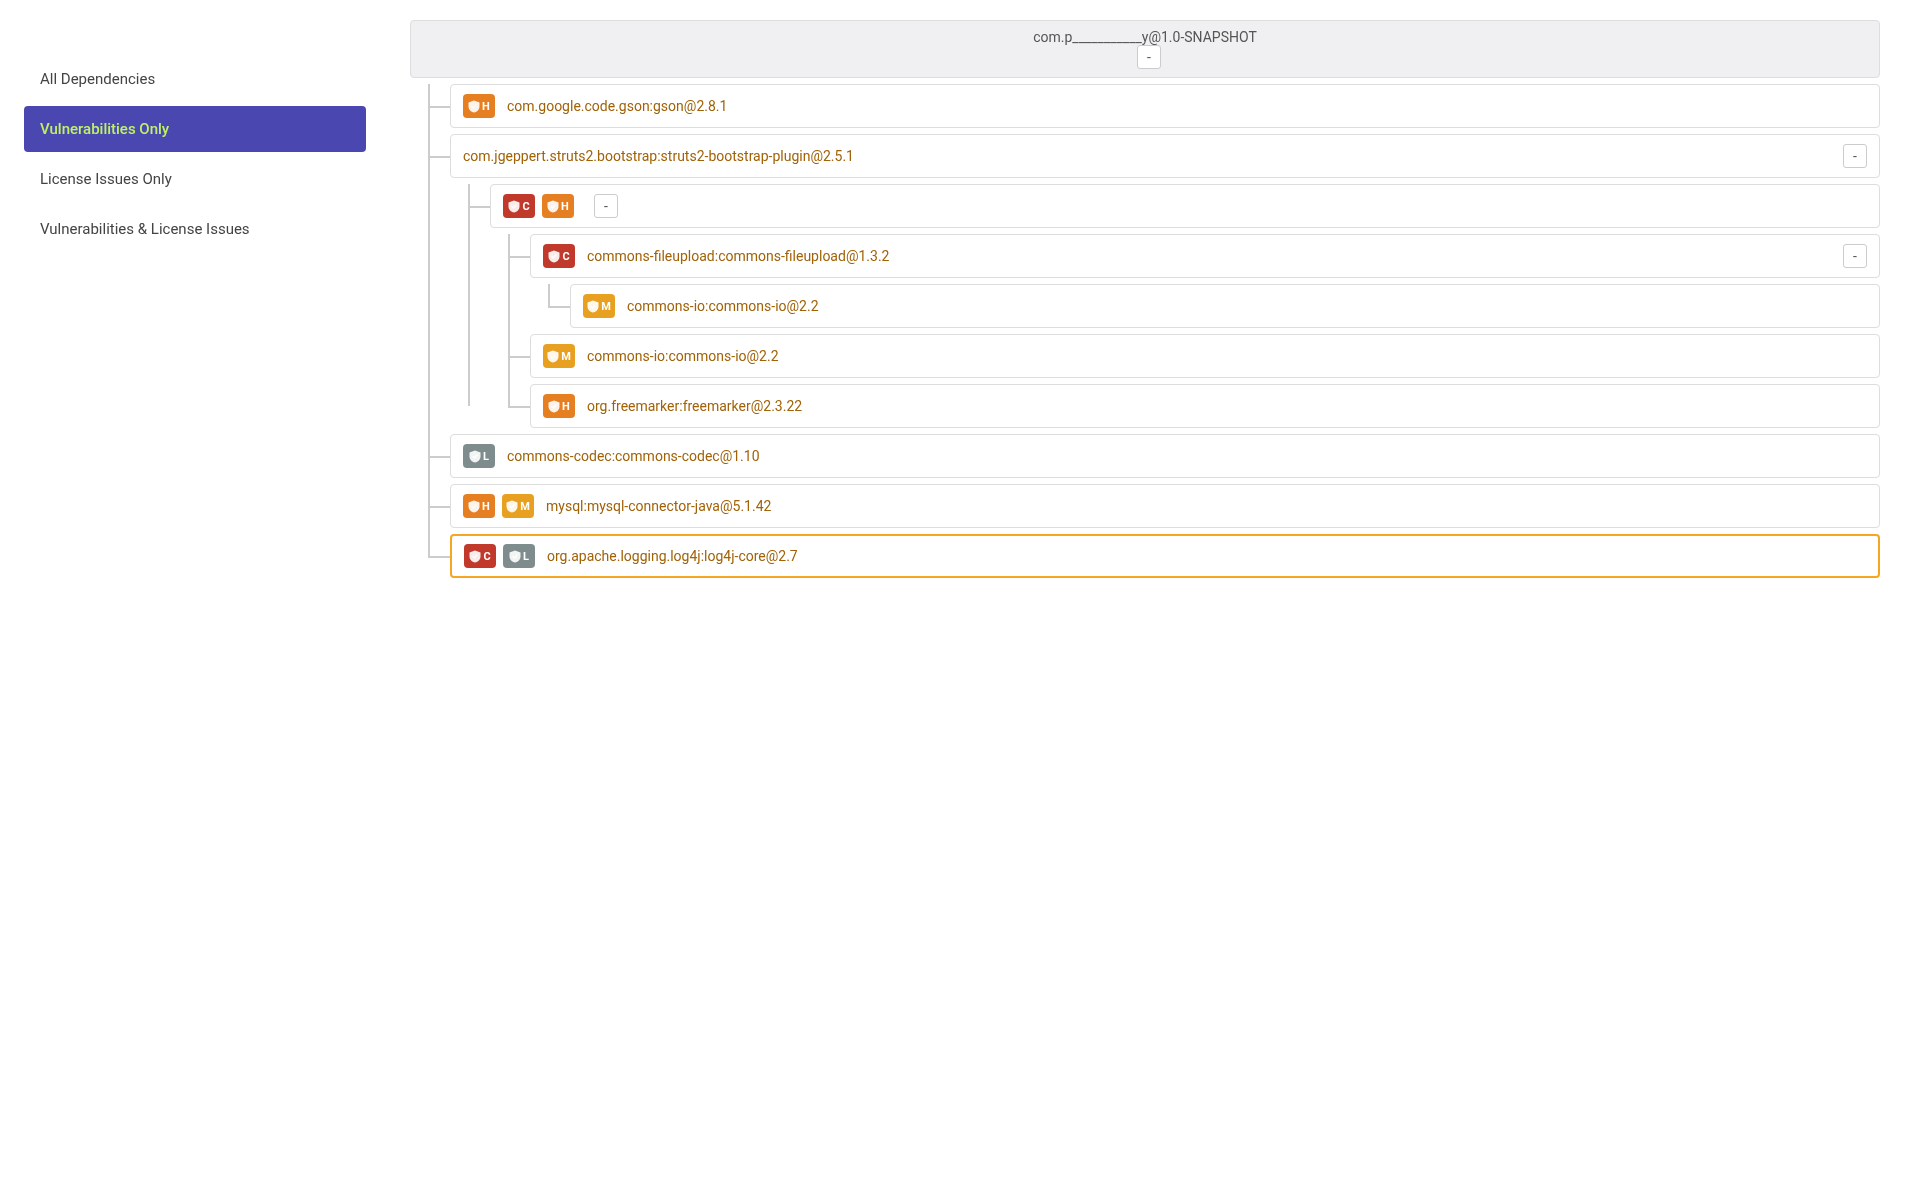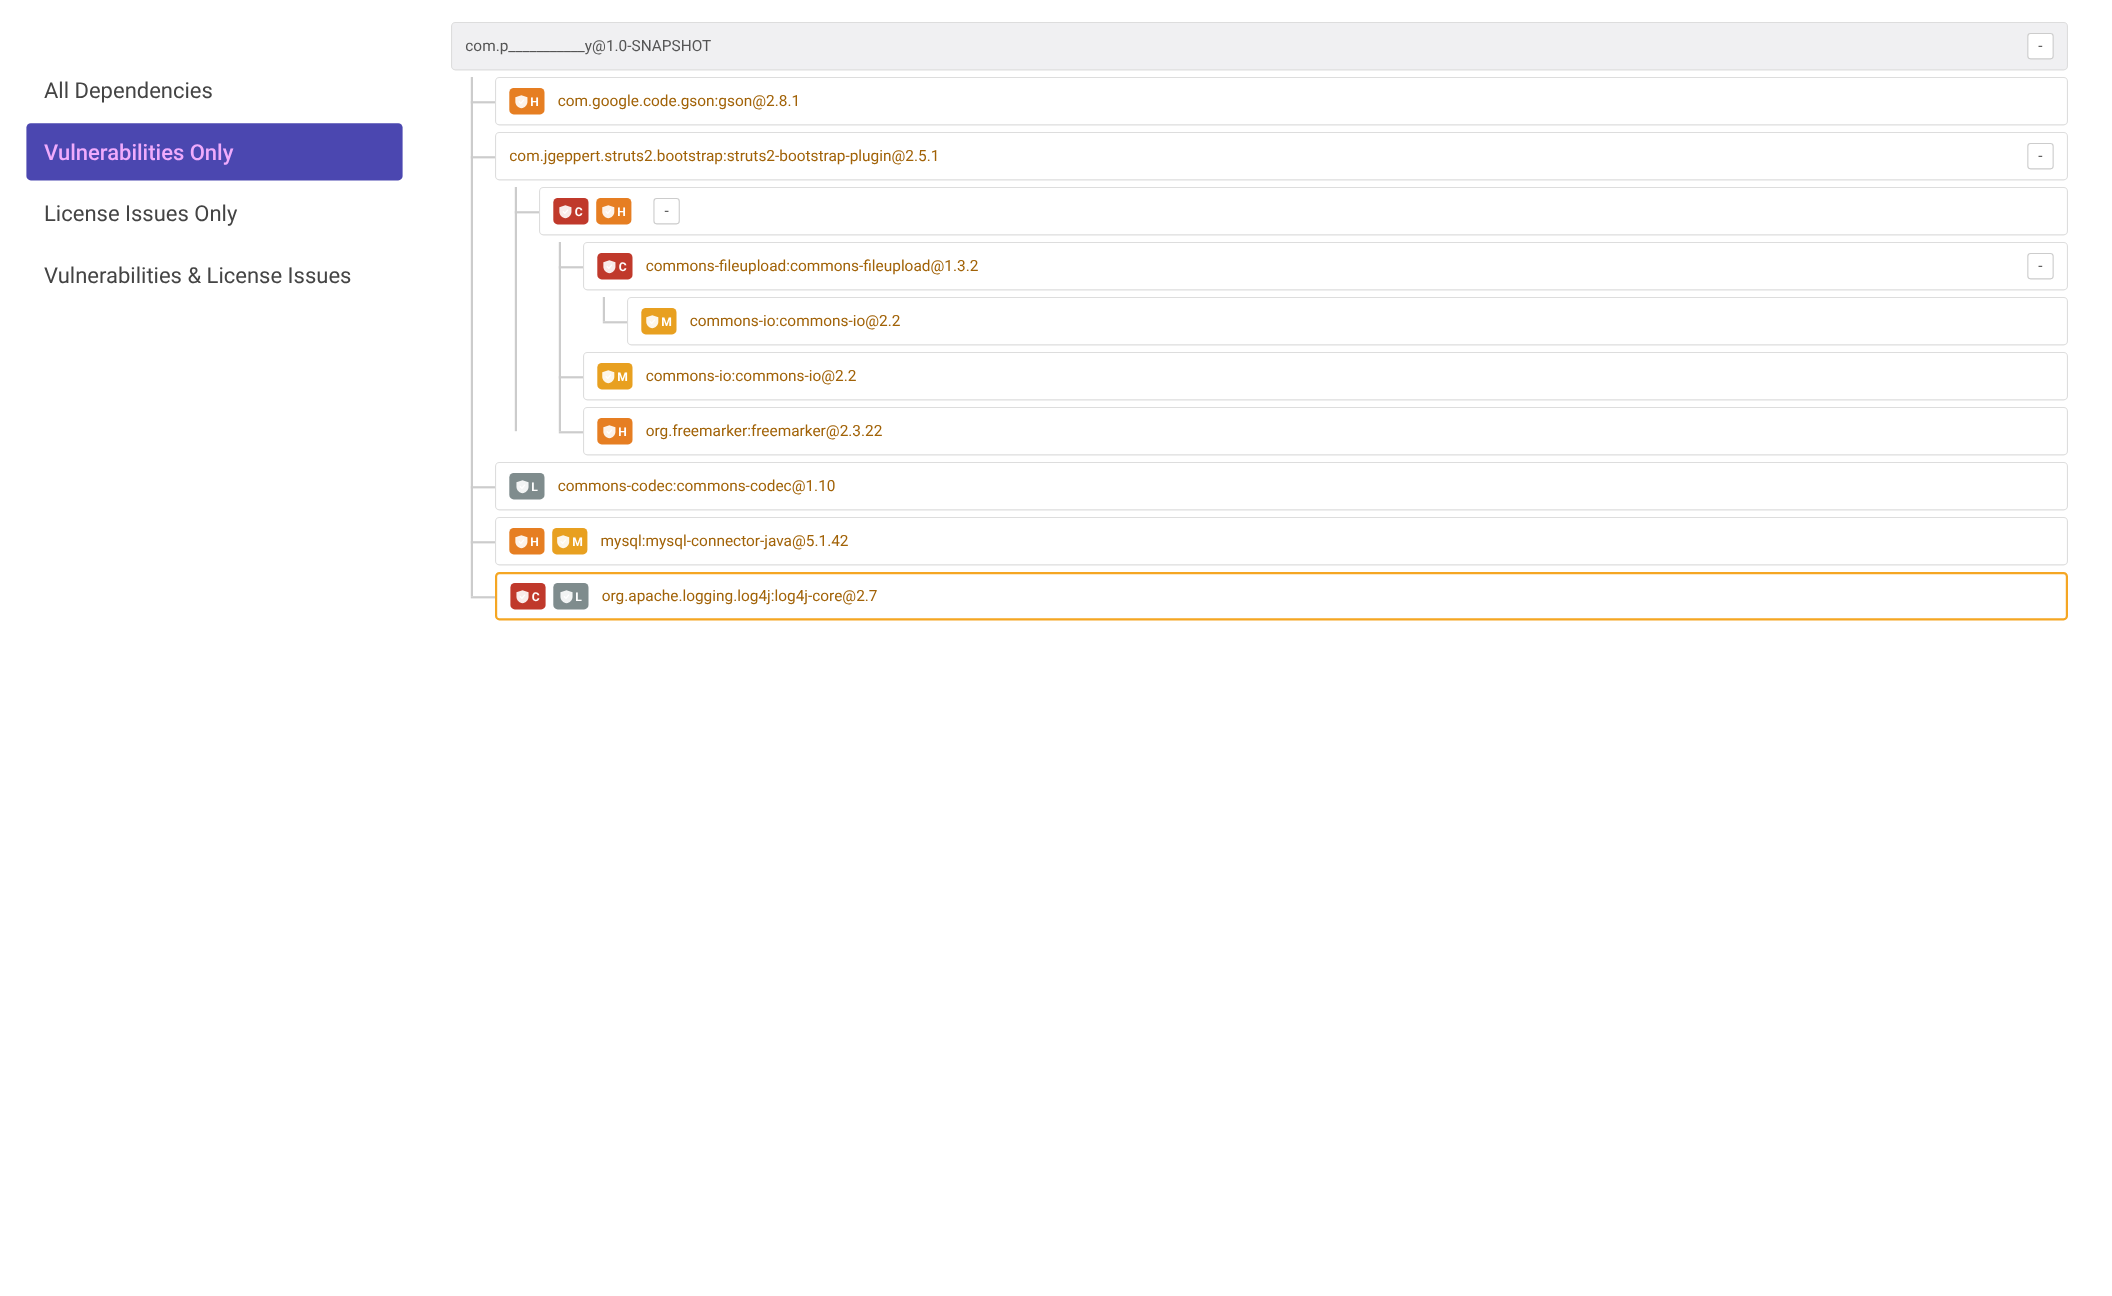--- a/index.html
+++ b/index.html
@@ -19,29 +19,29 @@
       flex-shrink: 0;
     }
     .sidebar-title {
       font-size: 18px;
       font-weight: 700;
       margin-bottom: 24px;
       color: #222;
     }
     .sidebar-item {
       padding: 14px 16px;
-      font-size: 20px;
+      font-size: 15px;
       cursor: pointer;
       border-radius: 4px;
       margin-bottom: 4px;
       color: #444;
     }
     .sidebar-item.active {
       background: #4b47b0;
-      color: #f0abfc;
+      color: #bef264;
       font-weight: 500;
     }
 
     
     .main {
       flex: 1;
       padding: 20px 40px 40px 20px;
     }
 
     
@@ -139,20 +139,21 @@
       position: absolute;
       left: -22px;
       top: 22px;
       width: 22px;
       height: 2px;
       background: #ccc;
     }
 
     .root-row {
       background: #f0f0f2;
+      flex-direction: column;
     }
 
     .root-row .node-label {
       color: #555;
     }
   </style>
 </head>
 <body>
 
 <div class="sidebar">

